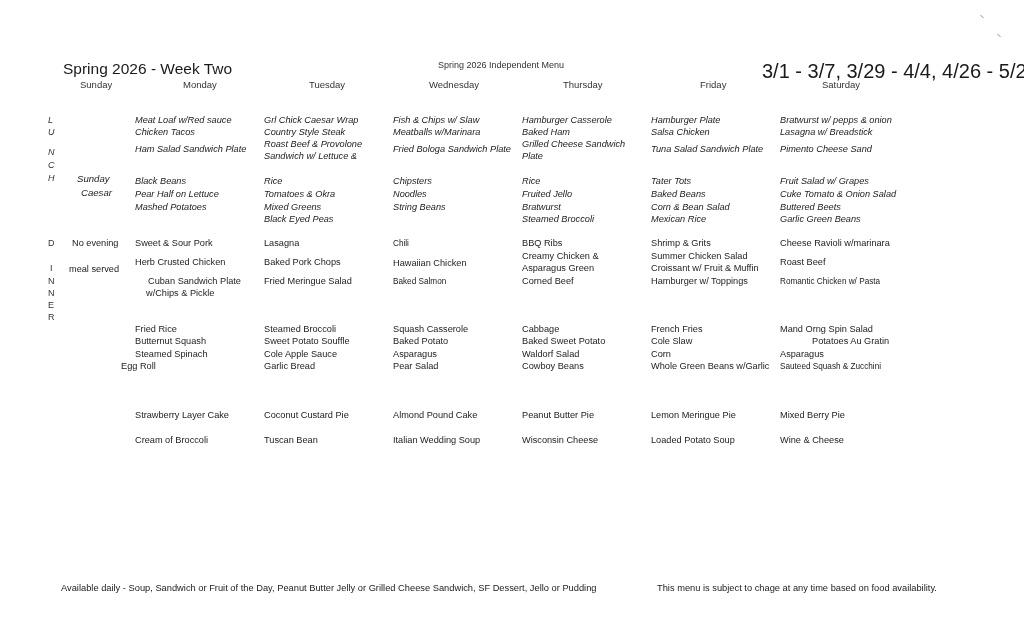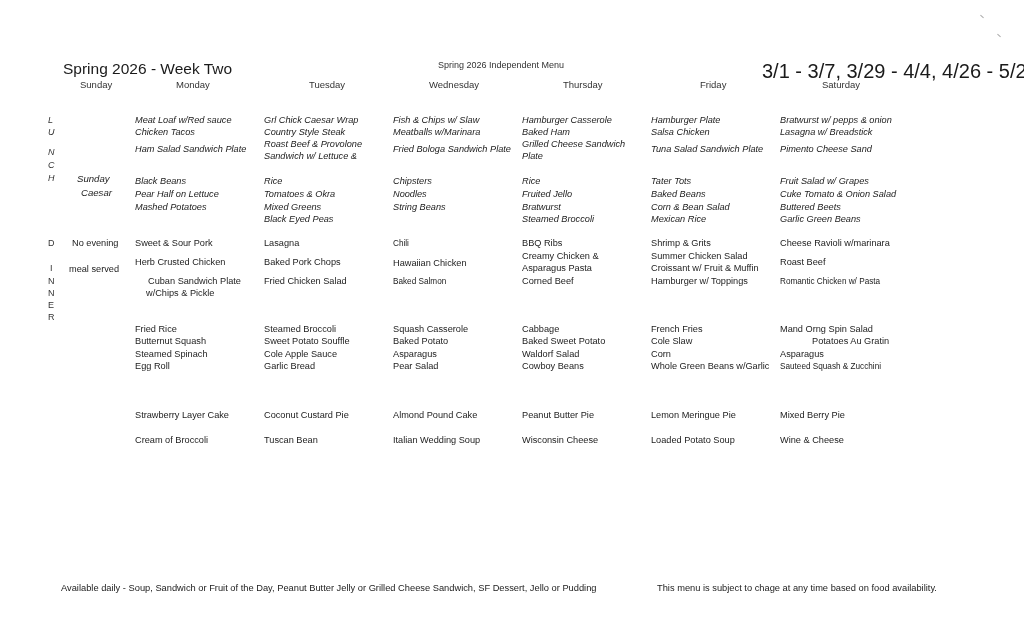--- a/index.html
+++ b/index.html
@@ -22,21 +22,21 @@
     .speck { width: 4px; height: 1px; background: #aaa; transform: rotate(40deg); }
   </style>
 </head>
 <body>
 
 <div class="abs title">Spring 2026 - Week Two</div>
 <div class="abs subtitle">Spring 2026 Independent Menu</div>
 <div class="abs dates">3/1 - 3/7, 3/29 - 4/4, 4/26 - 5/2</div>
 
 <div class="abs dayhdr" style="left:80px">Sunday</div>
-<div class="abs dayhdr" style="left:176px">Monday</div>
+<div class="abs dayhdr" style="left:183px">Monday</div>
 <div class="abs dayhdr" style="left:309px">Tuesday</div>
 <div class="abs dayhdr" style="left:429px">Wednesday</div>
 <div class="abs dayhdr" style="left:563px">Thursday</div>
 <div class="abs dayhdr" style="left:700px">Friday</div>
 <div class="abs dayhdr" style="left:822px">Saturday</div>
 
 <div class="abs meal-letter italic" style="top:114px">L</div>
 <div class="abs meal-letter italic" style="top:126px">U</div>
 <div class="abs meal-letter italic" style="top:146px">N</div>
 <div class="abs meal-letter italic" style="top:159px">C</div>
@@ -109,44 +109,44 @@
 <div class="abs item" style="left:72px; top:237px">No evening</div>
 <div class="abs item" style="left:69px; top:263px">meal served</div>
 
 <div class="abs item" style="left:135px; top:237px">Sweet &amp; Sour Pork</div>
 <div class="abs item" style="left:135px; top:256px">Herb Crusted Chicken</div>
 <div class="abs item" style="left:148px; top:275px">Cuban Sandwich Plate</div>
 <div class="abs item" style="left:146px; top:287px">w/Chips &amp; Pickle</div>
 
 <div class="abs item" style="left:264px; top:237px">Lasagna</div>
 <div class="abs item" style="left:264px; top:256px">Baked Pork Chops</div>
-<div class="abs item" style="left:264px; top:275px">Fried Chicken Salad</div>
+<div class="abs item" style="left:264px; top:275px">Fried Meringue Salad</div>
 
 <div class="abs item sm" style="left:393px; top:238px">Chili</div>
 <div class="abs item" style="left:393px; top:257px">Hawaiian Chicken</div>
 <div class="abs item sm" style="left:393px; top:276px">Baked Salmon</div>
 
 <div class="abs item" style="left:522px; top:237px">BBQ Ribs</div>
 <div class="abs item" style="left:522px; top:250px">Creamy Chicken &amp;</div>
-<div class="abs item" style="left:522px; top:262px">Asparagus Pasta</div>
+<div class="abs item" style="left:522px; top:262px">Asparagus Green</div>
 <div class="abs item" style="left:522px; top:275px">Corned Beef</div>
 
 <div class="abs item" style="left:651px; top:237px">Shrimp &amp; Grits</div>
 <div class="abs item" style="left:651px; top:250px">Summer Chicken Salad</div>
 <div class="abs item" style="left:651px; top:262px">Croissant w/ Fruit &amp; Muffin</div>
 <div class="abs item" style="left:651px; top:275px">Hamburger w/ Toppings</div>
 
 <div class="abs item" style="left:780px; top:237px">Cheese Ravioli w/marinara</div>
 <div class="abs item" style="left:780px; top:256px">Roast Beef</div>
 <div class="abs item sm" style="left:780px; top:276px">Romantic Chicken w/ Pasta</div>
 
 <div class="abs item" style="left:135px; top:323px">Fried Rice</div>
 <div class="abs item" style="left:135px; top:335px">Butternut Squash</div>
 <div class="abs item" style="left:135px; top:348px">Steamed Spinach</div>
-<div class="abs item" style="left:135px; top:360px">Egg Roll</div>
+<div class="abs item" style="left:121px; top:360px">Egg Roll</div>
 
 <div class="abs item" style="left:264px; top:323px">Steamed Broccoli</div>
 <div class="abs item" style="left:264px; top:335px">Sweet Potato Souffle</div>
 <div class="abs item" style="left:264px; top:348px">Cole Apple Sauce</div>
 <div class="abs item" style="left:264px; top:360px">Garlic Bread</div>
 
 <div class="abs item" style="left:393px; top:323px">Squash Casserole</div>
 <div class="abs item" style="left:393px; top:335px">Baked Potato</div>
 <div class="abs item" style="left:393px; top:348px">Asparagus</div>
 <div class="abs item" style="left:393px; top:360px">Pear Salad</div>

